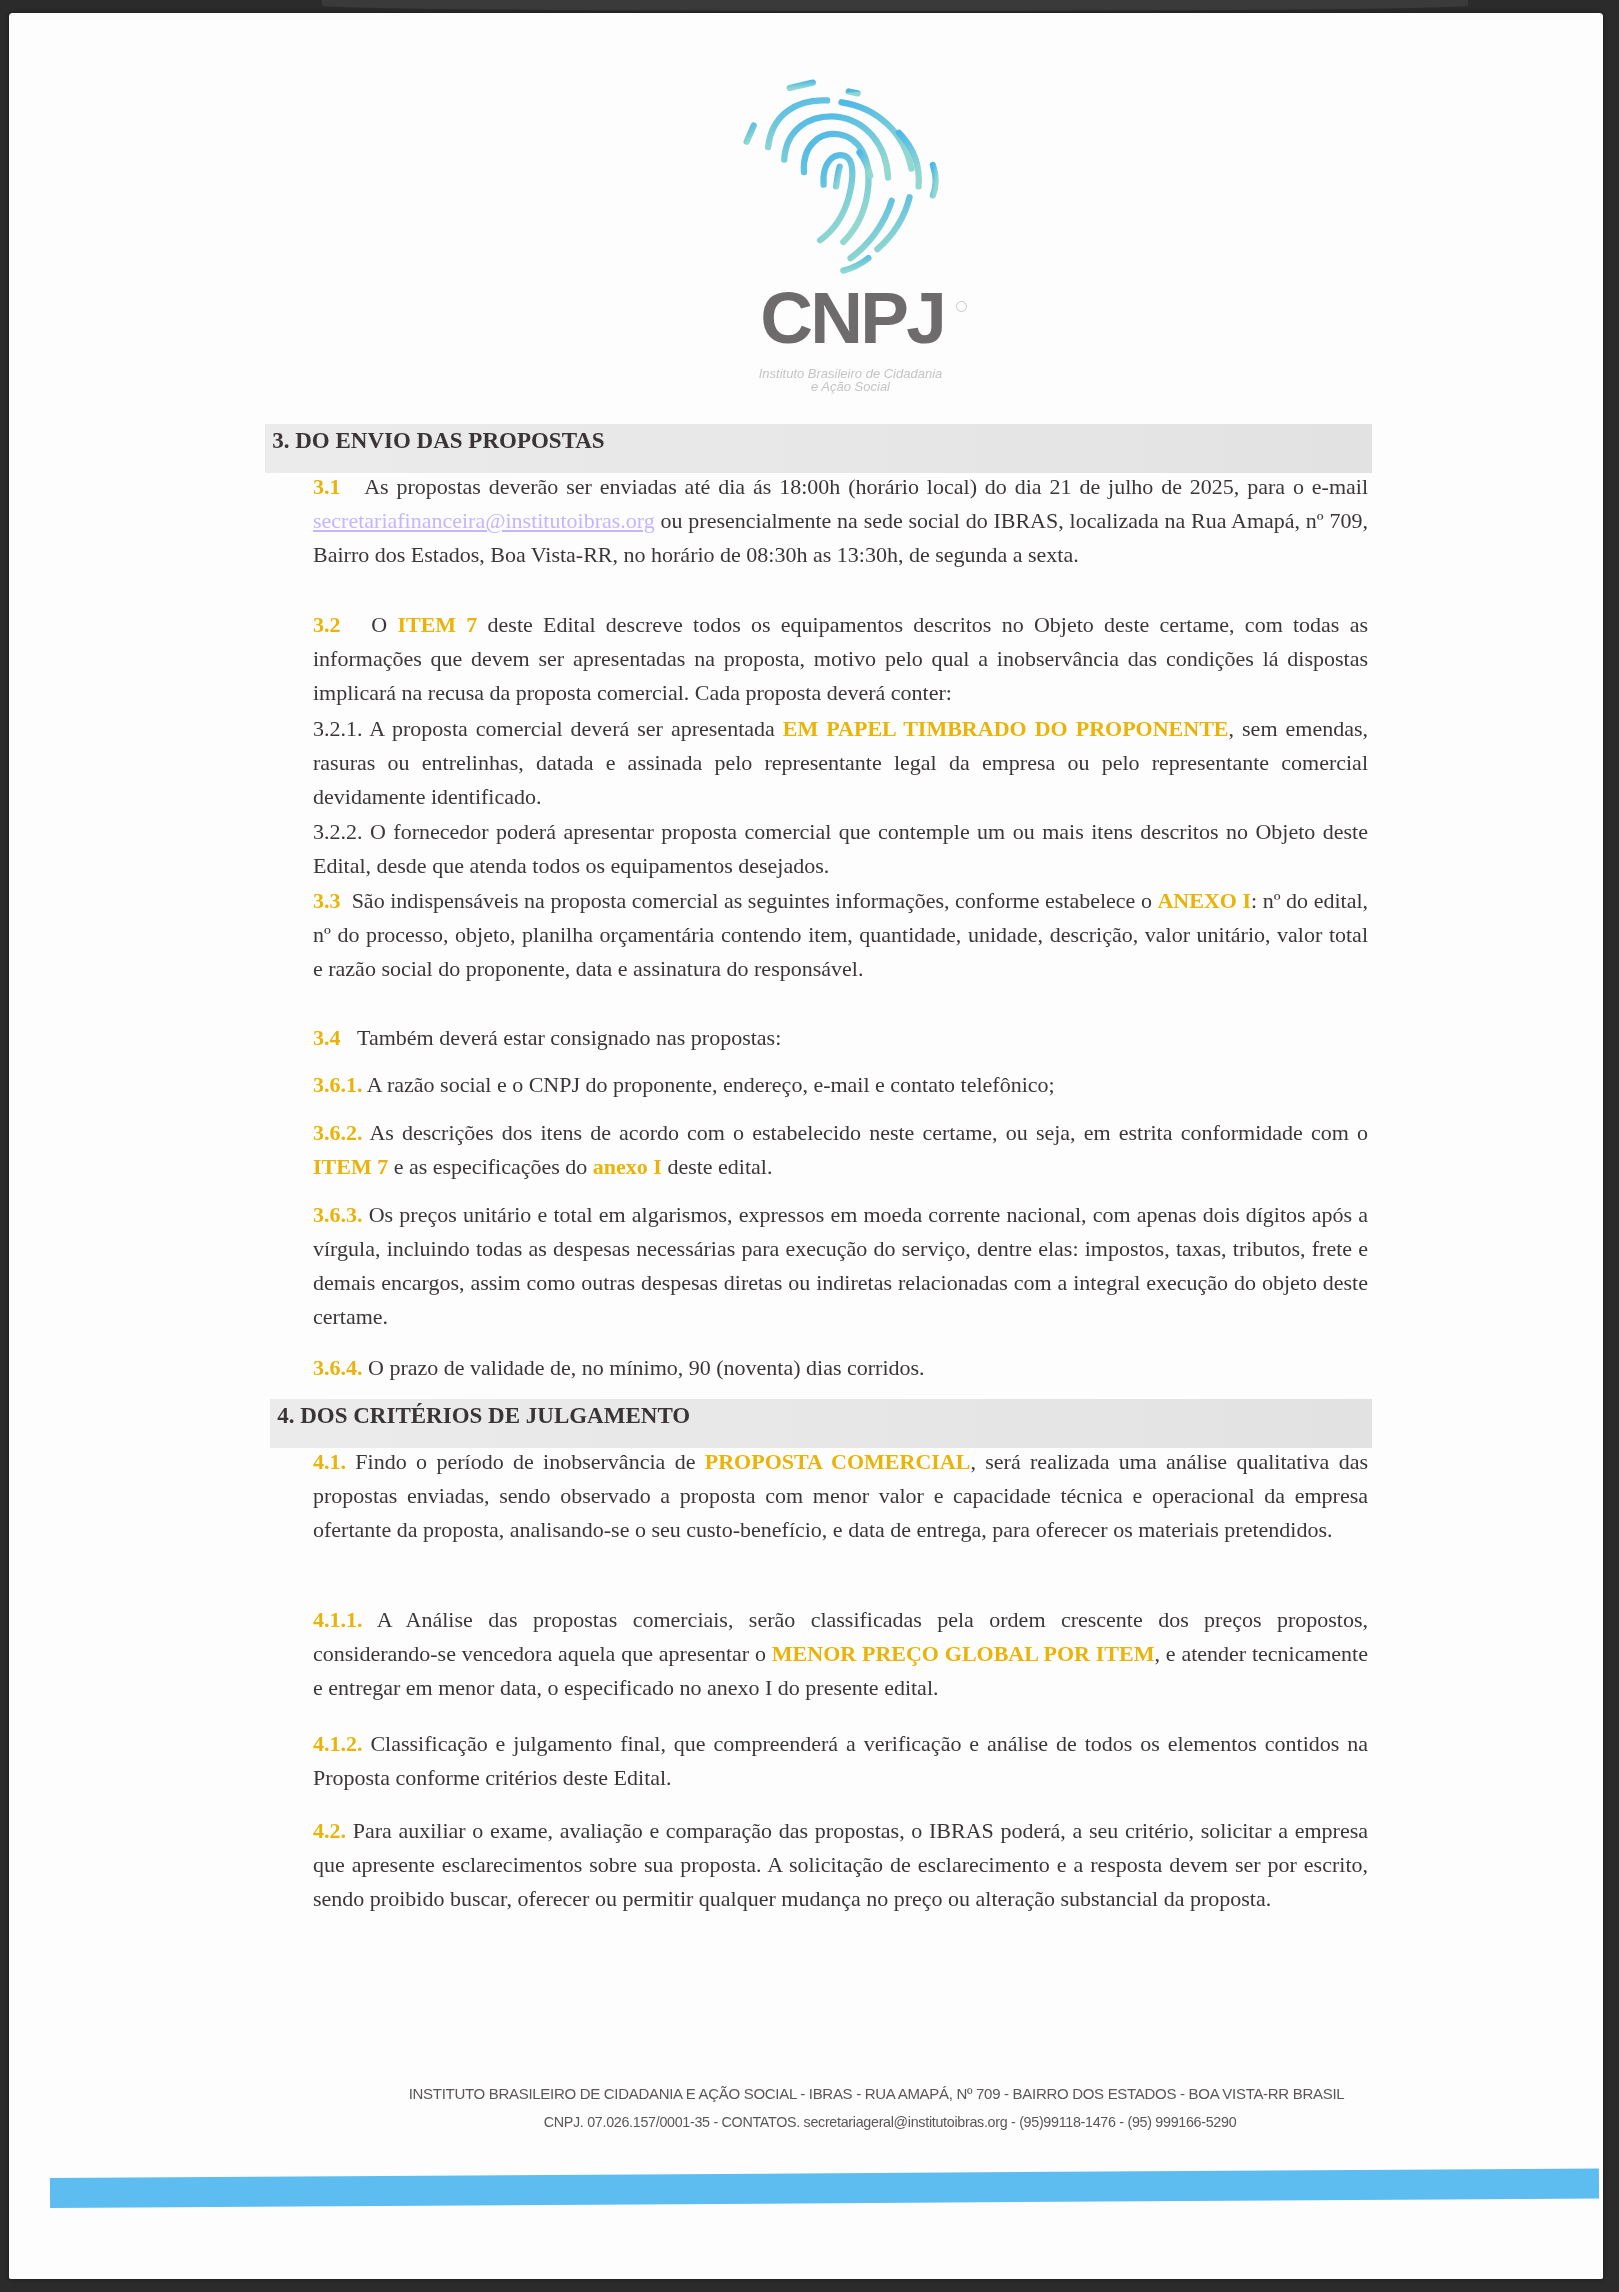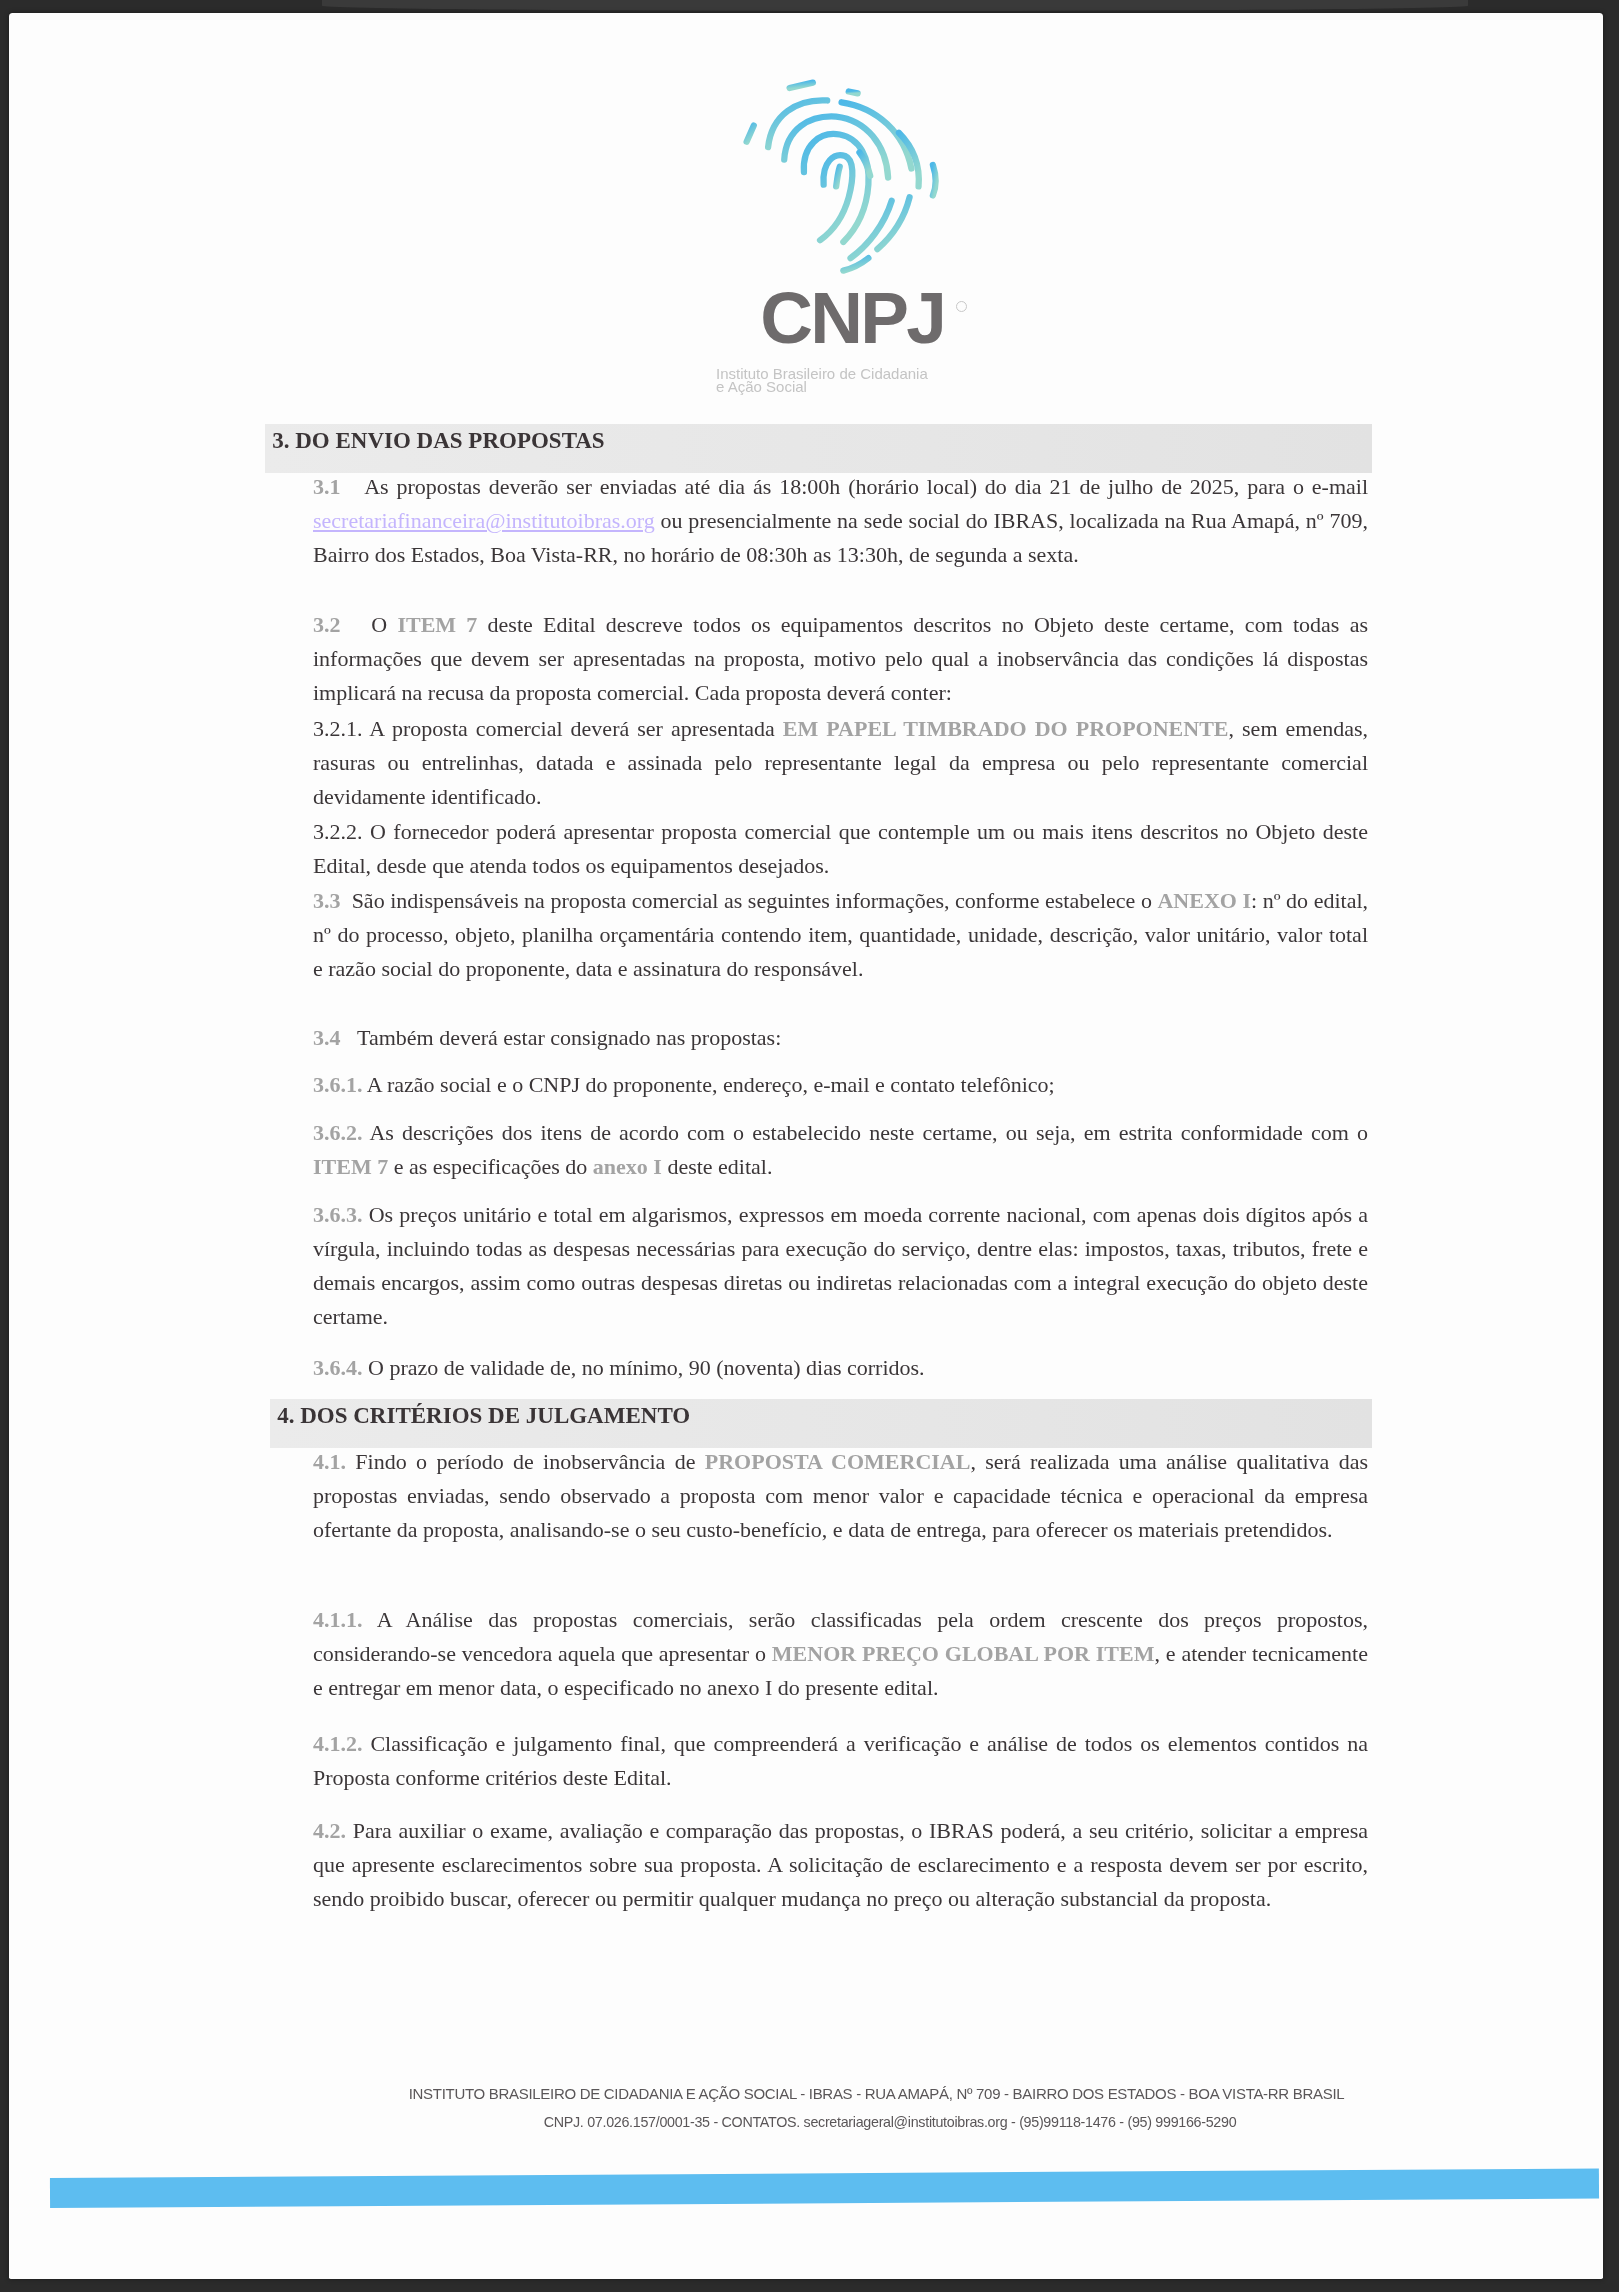--- a/index.html
+++ b/index.html
@@ -23,38 +23,38 @@
     .logo-word {
       position: absolute; left: 19.7px; top: 202px; width: 233px; text-align: center;
       font-family: "Liberation Sans", "DejaVu Sans", sans-serif; font-weight: bold;
       font-size: 73px; letter-spacing: -2.7px; color: #6e6b6c; line-height: 1;
     }
     .logo-reg {
       position: absolute; left: 240px; top: 222px; width: 9px; height: 9px;
       border: 0.9px solid #c8c8c8; border-radius: 50%;
     }
     .logo-sub {
-      position: absolute; left: 0; top: 288px; width: 269px; text-align: left;
+      position: absolute; left: 0; top: 288px; width: 269px; text-align: center;
       font-family: "Liberation Sans", "DejaVu Sans", sans-serif;
-      font-size: 15px; color: #c4c4c4; line-height: 13.4px;
+      font-size: 13px; color: #c4c4c4; line-height: 13.4px; font-style: italic;
     }
     .section-bar {
       position: absolute; left: 265px; width: 1107px; height: 49px;
       background: linear-gradient(90deg, #ebebeb 0%, #e6e6e6 60%, #e2e2e2 100%);
     }
     .section-title {
       position: absolute; left: 7.2px; top: 3.6px;
       font-weight: bold; font-size: 23px; color: #3a3436; white-space: nowrap;
     }
     .para {
       position: absolute; left: 313px; width: 1055px;
       font-size: 22px; line-height: 34px; color: #3b3638;
       text-align: justify; text-align-last: left;
     }
-    .para b { color: #a3a3a3; }
+    .para b { color: #eab308; }
     .email-link { color: #c4b5fd; text-decoration: underline; }
     .footer-line {
       position: absolute; left: 0; width: 1619px; text-align: center;
       font-family: "Liberation Sans", "DejaVu Sans", sans-serif;
       color: #5a5658; white-space: nowrap;
     }
     .footer-line.l1 { top: 2085px; font-size: 15px; letter-spacing: -0.3px; padding-left: 134px; box-sizing: border-box; }
     .footer-line.l2 { top: 2114px; font-size: 14.3px; letter-spacing: -0.3px; padding-left: 161px; box-sizing: border-box; }
     .blue-band {
       position: absolute; left: 50px; top: 2178px; width: 1549px; height: 30px;

